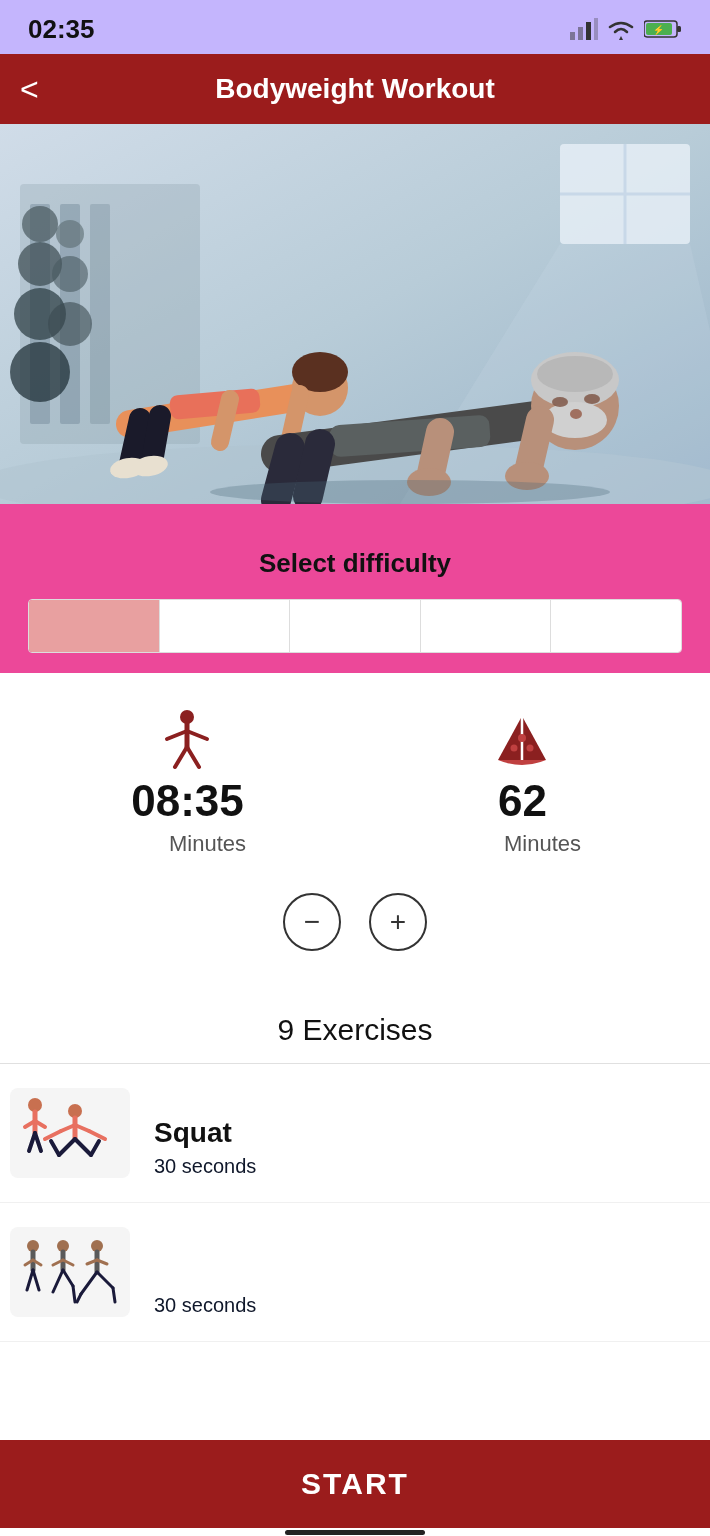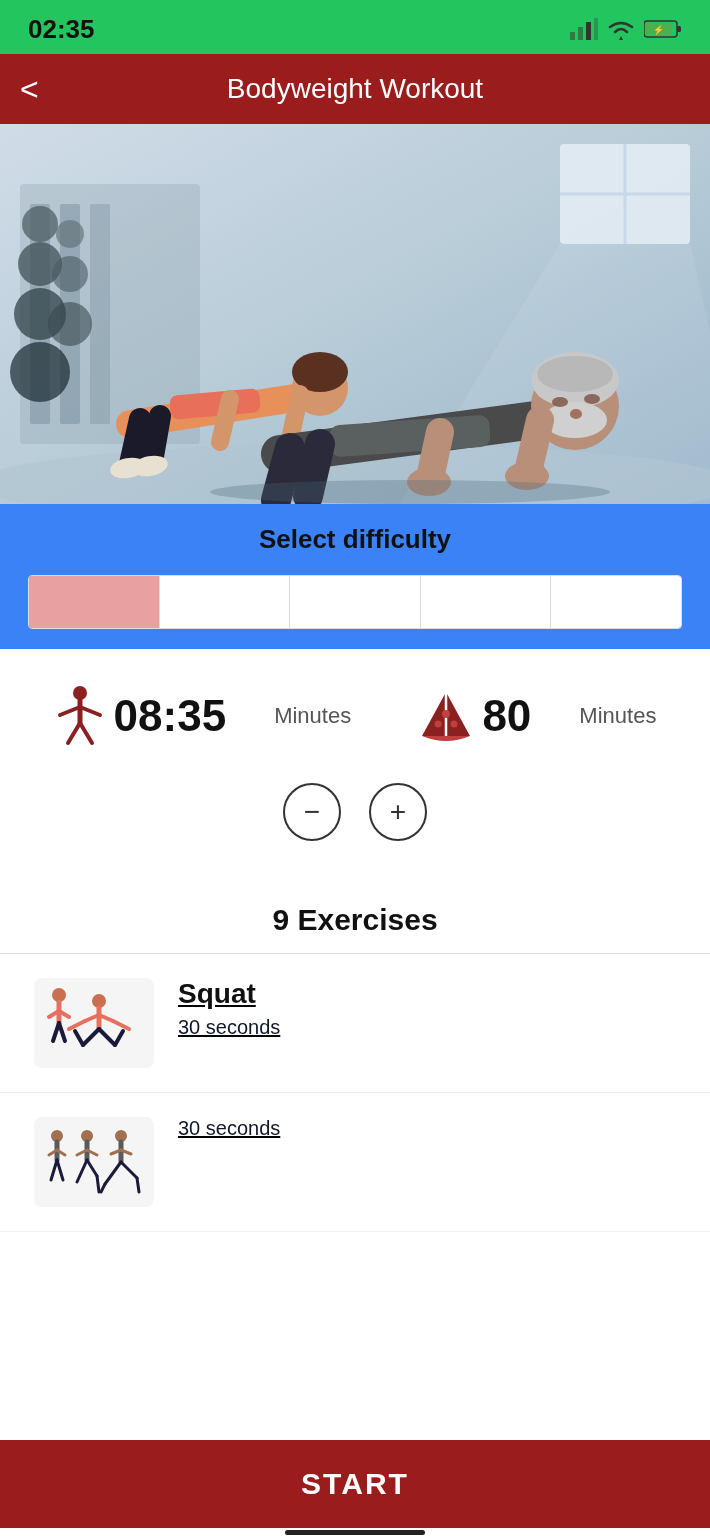--- a/index.html
+++ b/index.html
@@ -8,21 +8,21 @@
       width: 710px;
       min-height: 1536px;
       font-family: -apple-system, BlinkMacSystemFont, 'Helvetica Neue', Arial, sans-serif;
       background: #fff;
       position: relative;
       overflow-x: hidden;
     }
 
     
     .status-bar {
-      background: #22c55e;
+      background: #c4b5fd;
       display: flex;
       justify-content: space-between;
       align-items: center;
       padding: 14px 28px 10px;
       height: 54px;
     }
     .status-time {
       font-size: 26px;
       font-weight: 600;
       color: #111;
@@ -46,21 +46,21 @@
       font-size: 32px;
       font-weight: 300;
       cursor: pointer;
       width: 40px;
     }
     .header-title {
       flex: 1;
       text-align: center;
       color: #fff;
       font-size: 28px;
-      font-weight: 400;
+      font-weight: 700;
       padding-right: 40px;
     }
 
     
     .hero-image {
       width: 710px;
       height: 380px;
       background: linear-gradient(135deg, #b8d4e8 0%, #8aafca 30%, #6b9ab8 60%, #4a7a9b 100%);
       position: relative;
       overflow: hidden;
@@ -70,22 +70,22 @@
       position: absolute;
       inset: 0;
       background: 
         radial-gradient(ellipse at 20% 80%, rgba(180,200,220,0.8) 0%, transparent 50%),
         radial-gradient(ellipse at 80% 30%, rgba(200,215,230,0.6) 0%, transparent 40%),
         linear-gradient(180deg, #c8d8e8 0%, #a8c0d4 40%, #9ab4c8 70%, #8aacbf 100%);
     }
 
     
     .difficulty-section {
-      padding: 20px 28px 20px;
-      background: #3b82f6;
+      padding: 44px 28px 20px;
+      background: #ec4899;
     }
     .difficulty-title {
       text-align: center;
       font-size: 26px;
       font-weight: 700;
       color: #111;
       margin-bottom: 20px;
     }
     .difficulty-bar {
       display: flex;
@@ -110,21 +110,21 @@
     
     .stats-section {
       display: flex;
       justify-content: space-around;
       align-items: flex-start;
       padding: 36px 20px 20px;
       background: #fff;
     }
     .stat-item {
       display: flex;
-      flex-direction: row;
+      flex-direction: column;
       align-items: center;
       gap: 8px;
     }
     .stat-icon {
       height: 62px;
       display: flex;
       align-items: center;
       justify-content: center;
     }
     .stat-value {
@@ -162,36 +162,35 @@
     }
 
     
     .exercises-section {
       background: #fff;
       padding-top: 10px;
     }
     .exercises-title {
       text-align: center;
       font-size: 30px;
-      font-weight: 700;
+      font-weight: 400;
       color: #111;
       padding: 20px 28px 16px;
     }
     .divider {
       height: 1px;
       background: #e0e0e0;
       margin: 0 0;
     }
     .exercise-item {
       display: flex;
-      align-items: flex-start;
-      padding: 24px 34px;
+      align-items: flex-end;
+      padding: 24px 10px;
       border-bottom: 1px solid #f0f0f0;
       gap: 24px;
-      text-decoration: underline;
     }
     .exercise-thumb {
       width: 120px;
       height: 90px;
       background: #f5f5f5;
       border-radius: 8px;
       display: flex;
       align-items: center;
       justify-content: center;
       overflow: hidden;
@@ -424,21 +423,21 @@
 
         <line x1="28" y1="4" x2="28" y2="48" stroke="#fff" stroke-width="2.5"></line>
 
         <path d="M4,48 Q28,58 52,48" fill="#c04040" stroke="none"></path>
 
         <circle cx="28" cy="26" r="4" fill="#c04040"></circle>
         <circle cx="20" cy="36" r="3.5" fill="#c04040"></circle>
         <circle cx="36" cy="36" r="3.5" fill="#c04040"></circle>
       </svg>
     </div>
-    <span class="stat-value">80</span>
+    <span class="stat-value">62</span>
     <span class="stat-label">Minutes</span>
   </div>
 </div>
 
 <div class="timer-controls">
   <button class="timer-btn">
     <span style="font-size:28px;font-weight:300;color:#333;">−</span>
   </button>
   <button class="timer-btn">
     <span style="font-size:28px;font-weight:300;color:#333;">+</span>

